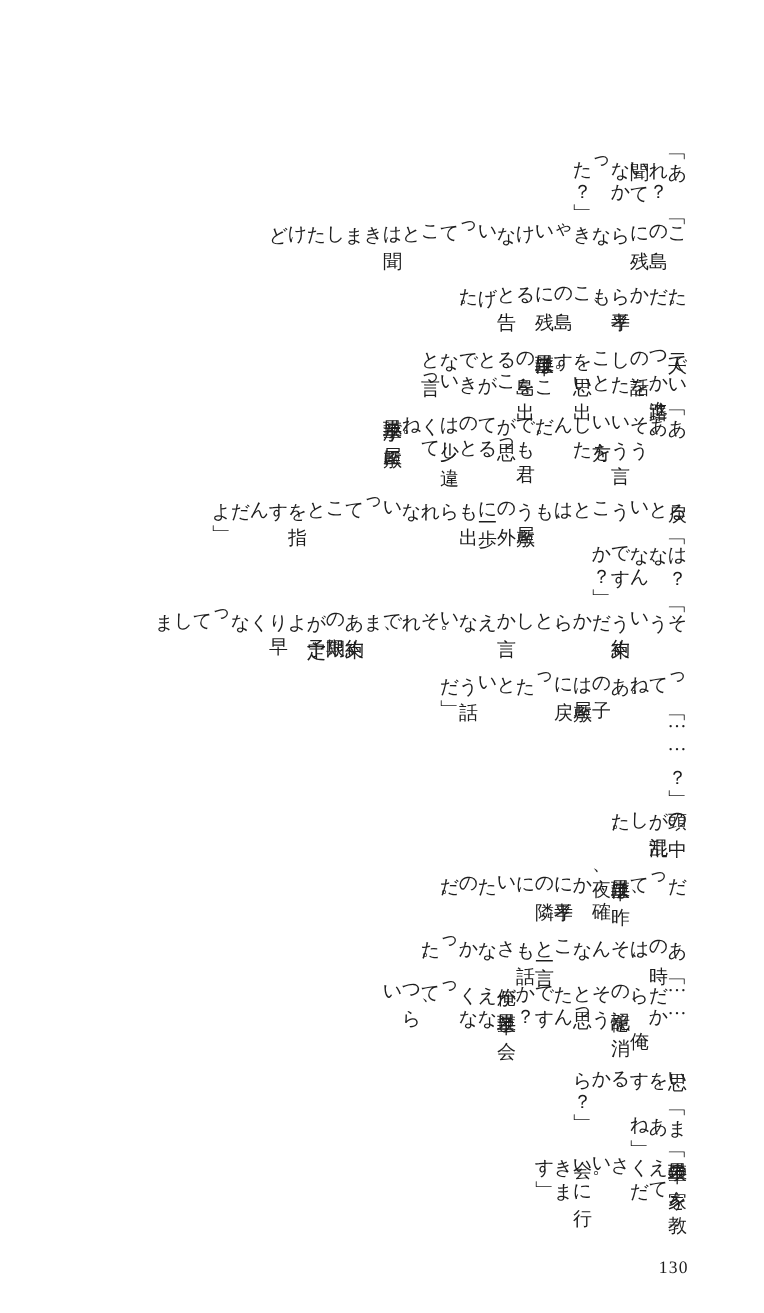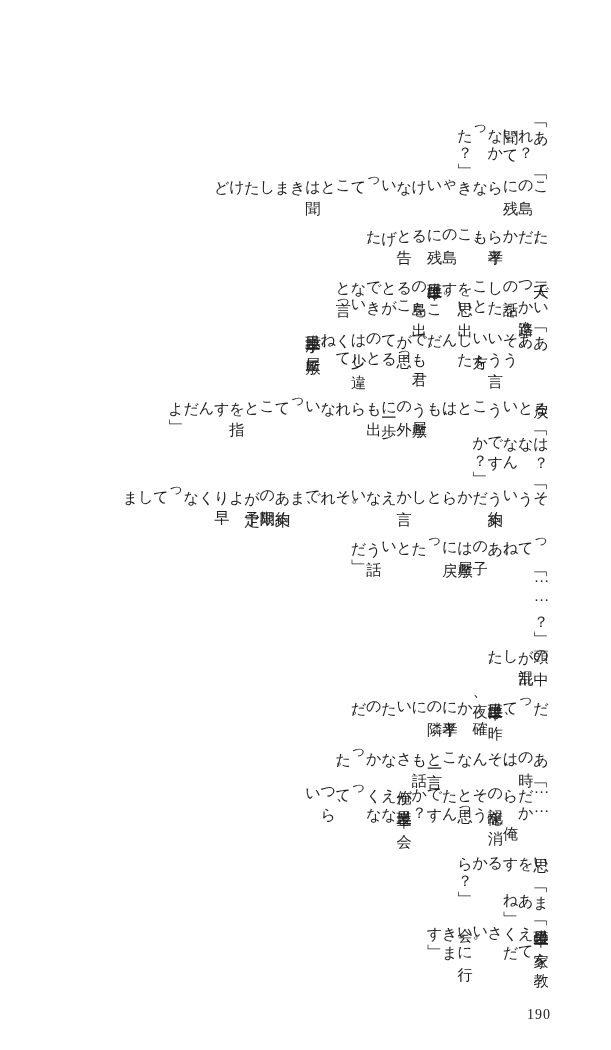--- a/index.html
+++ b/index.html
@@ -78,15 +78,15 @@
     <div class="para">「……？」</div>
     <div class="para indent">頭の中が混乱した。</div>
     <div class="para indent">だって、瑛里華は昨夜、確かに孝平の隣にいたのだ。</div>
     <div class="para indent">あの時は、そんなこと一言も話さなかった。</div>
     <div class="para">「……だから、俺の記憶を消そうと思ったんですか？　俺が瑛里華と会えなくなって、つらい</div>
     <div class="para indent">思いをするから？」</div>
     <div class="para">「まあね」</div>
     <div class="para">「瑛里華の家を教えてください。　会いに行きます」</div>
   </div>
 
-  <div id="page-number">190</div>
+  <div id="page-number">130</div>
 
 </div>
 
 </body></html>

